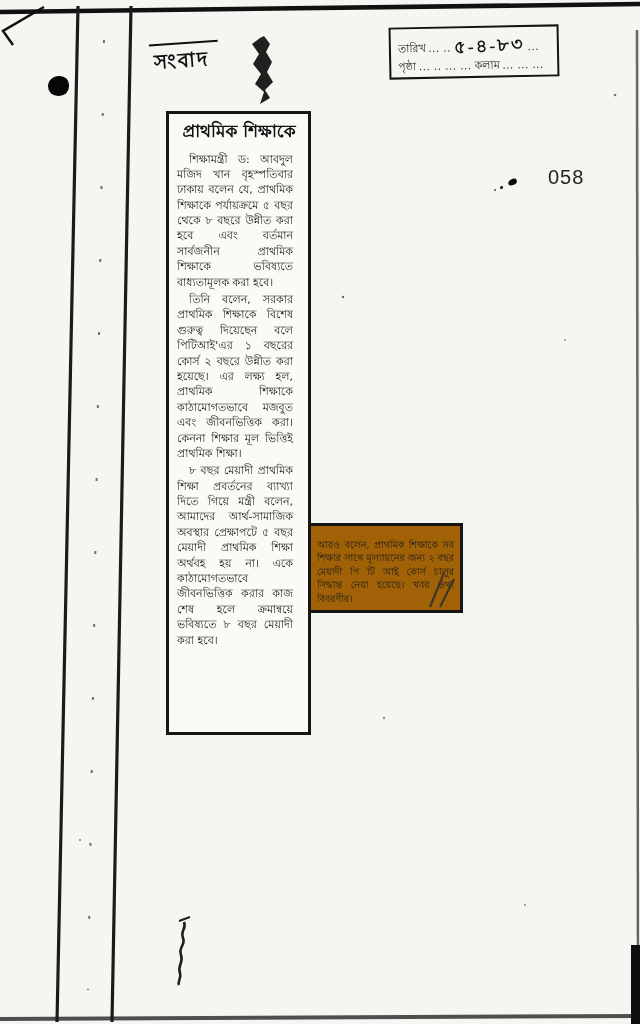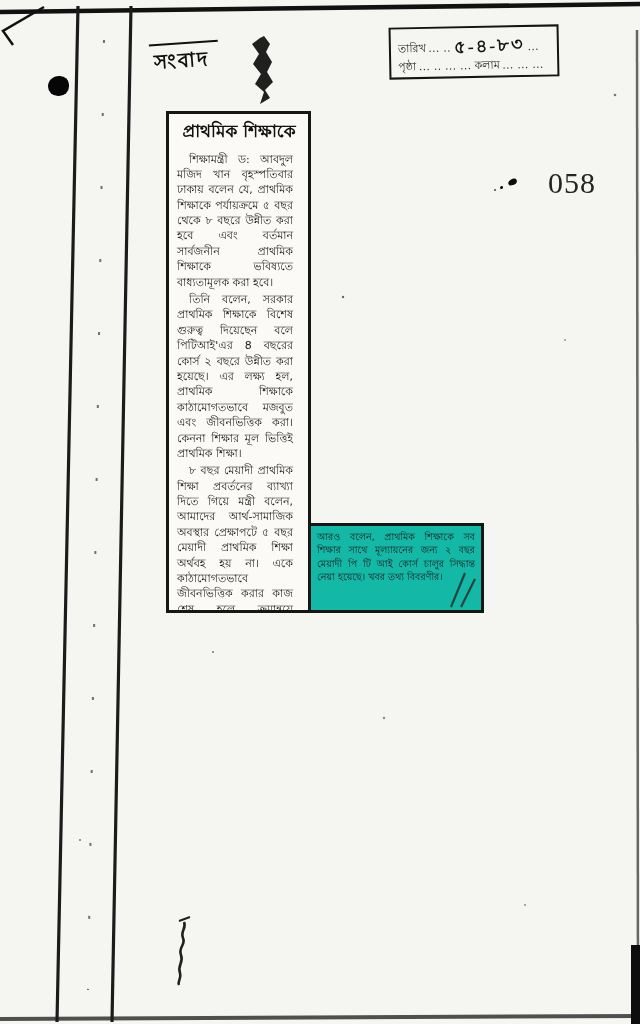--- a/index.html
+++ b/index.html
@@ -30,53 +30,53 @@
   .stamp-row{display:flex;align-items:baseline;gap:3px;font-size:11px;white-space:nowrap;overflow:hidden;}
   .stamp-value{
     font-size:18px;font-weight:bold;letter-spacing:2px;
     transform:rotate(-2deg) translateY(1px);display:inline-block;color:#151515;
   }
   .stamp-leader{color:#2b2b2b;letter-spacing:1px;}
 
   
   .page-num{
     position:absolute;left:548px;top:166px;
-    font-family:Liberation Serif, serif;
-    font-size:30px;color:#242424;letter-spacing:1px;
+    font-family:Liberation Sans, sans-serif;
+    font-size:20px;color:#242424;letter-spacing:1px;
   }
   .ink-mark{position:absolute;background:#0c0c0c;border-radius:60% 40% 55% 45%;}
   .ink-mark.a{left:508px;top:179px;width:9px;height:6px;transform:rotate(-20deg);}
   .ink-mark.b{left:500px;top:186px;width:3px;height:3px;}
   .ink-mark.c{left:494px;top:189px;width:2px;height:2px;opacity:.7;}
 
   
   .hole{
     position:absolute;left:48px;top:76px;width:21px;height:20px;
     background:#060606;border-radius:55% 45% 50% 50%;
   }
 
   
   .clipping-main{
-    position:absolute;left:166px;top:111px;width:145px;height:502px;
+    position:absolute;left:166px;top:111px;width:145px;height:624px;
     box-sizing:border-box;border:3px solid #161616;background:#fbfaf6;
     padding:3px 7px 4px 8px;overflow:hidden;
   }
   .headline{
     text-align:center;font-weight:bold;font-size:17px;line-height:1.5;
     color:#111;padding:2px 0 7px 0;
   }
   .headline div{white-space:nowrap;}
   .bodytext p{
     margin:0 8px 2px 0;font-size:11px;line-height:1.4;text-align:justify;
     text-indent:12px;color:#1c1c1c;word-break:break-word;
   }
   .clipping-side{
-    position:absolute;left:308px;top:523px;width:176px;height:90px;
-    box-sizing:border-box;border:3px solid #161616;background:#14b8a6;
-    padding:4px 6px;overflow:hidden;
+    position:absolute;left:308px;top:523px;width:155px;height:90px;
+    box-sizing:border-box;border:3px solid #161616;background:#a16207;
+    padding:12px 6px;overflow:hidden;
   }
   .clipping-side p{
     margin:0;font-size:9.5px;line-height:1.42;text-align:justify;
     color:#1c1c1c;word-break:break-word;
   }
   .pen-mark{position:absolute;right:2px;bottom:1px;}
 </style>
 </head>
 <body>
 
@@ -126,21 +126,21 @@
   <div class="ink-mark a"></div>
   <div class="ink-mark b"></div>
   <div class="ink-mark c"></div>
 
   <div class="clipping-main">
     <div class="headline">
       <div>প্রাথমিক শিক্ষাকে</div>
     </div>
     <div class="bodytext">
       <p>শিক্ষামন্ত্রী ড: আবদুল মজিদ খান বৃহস্পতিবার ঢাকায় বলেন যে, প্রাথমিক শিক্ষাকে পর্যায়ক্রমে ৫ বছর থেকে ৮ বছরে উন্নীত করা হবে এবং বর্তমান সার্বজনীন প্রাথমিক শিক্ষাকে ভবিষ্যতে বাধ্যতামূলক করা হবে।</p>
-      <p>তিনি বলেন, সরকার প্রাথমিক শিক্ষাকে বিশেষ গুরুত্ব দিয়েছেন বলে পিটিআই'এর 8 বছরের কোর্স ২ বছরে উন্নীত করা হয়েছে। এর লক্ষ্য হল, প্রাথমিক শিক্ষাকে কাঠামোগতভাবে মজবুত এবং জীবনভিত্তিক করা। কেননা শিক্ষার মূল ভিত্তিই প্রাথমিক শিক্ষা।</p>
+      <p>তিনি বলেন, সরকার প্রাথমিক শিক্ষাকে বিশেষ গুরুত্ব দিয়েছেন বলে পিটিআই'এর ১ বছরের কোর্স ২ বছরে উন্নীত করা হয়েছে। এর লক্ষ্য হল, প্রাথমিক শিক্ষাকে কাঠামোগতভাবে মজবুত এবং জীবনভিত্তিক করা। কেননা শিক্ষার মূল ভিত্তিই প্রাথমিক শিক্ষা।</p>
       <p>৮ বছর মেয়াদী প্রাথমিক শিক্ষা প্রবর্তনের ব্যাখ্যা দিতে গিয়ে মন্ত্রী বলেন, আমাদের আর্থ-সামাজিক অবস্থার প্রেক্ষাপটে ৫ বছর মেয়াদী প্রাথমিক শিক্ষা অর্থবহ হয় না। একে কাঠামোগতভাবে জীবনভিত্তিক করার কাজ শেষ হলে ক্রমান্বয়ে ভবিষ্যতে ৮ বছর মেয়াদী করা হবে।</p>
 
     </div>
   </div>
 
   <div class="clipping-side">
     <p>আরও বলেন, প্রাথমিক শিক্ষাকে সব শিক্ষার সাথে মূল্যায়নের জন্য ২ বছর মেয়াদী পি টি আই কোর্স চালুর সিদ্ধান্ত নেয়া হয়েছে। খবর তথ্য বিবরণীর।</p>
     <svg class="pen-mark" width="34" height="40">
       <line x1="6" y1="38" x2="20" y2="4" stroke="#2f2f2f" stroke-width="2.2" opacity="0.85"></line>
       <line x1="16" y1="38" x2="30" y2="10" stroke="#2f2f2f" stroke-width="2.2" opacity="0.85"></line>

